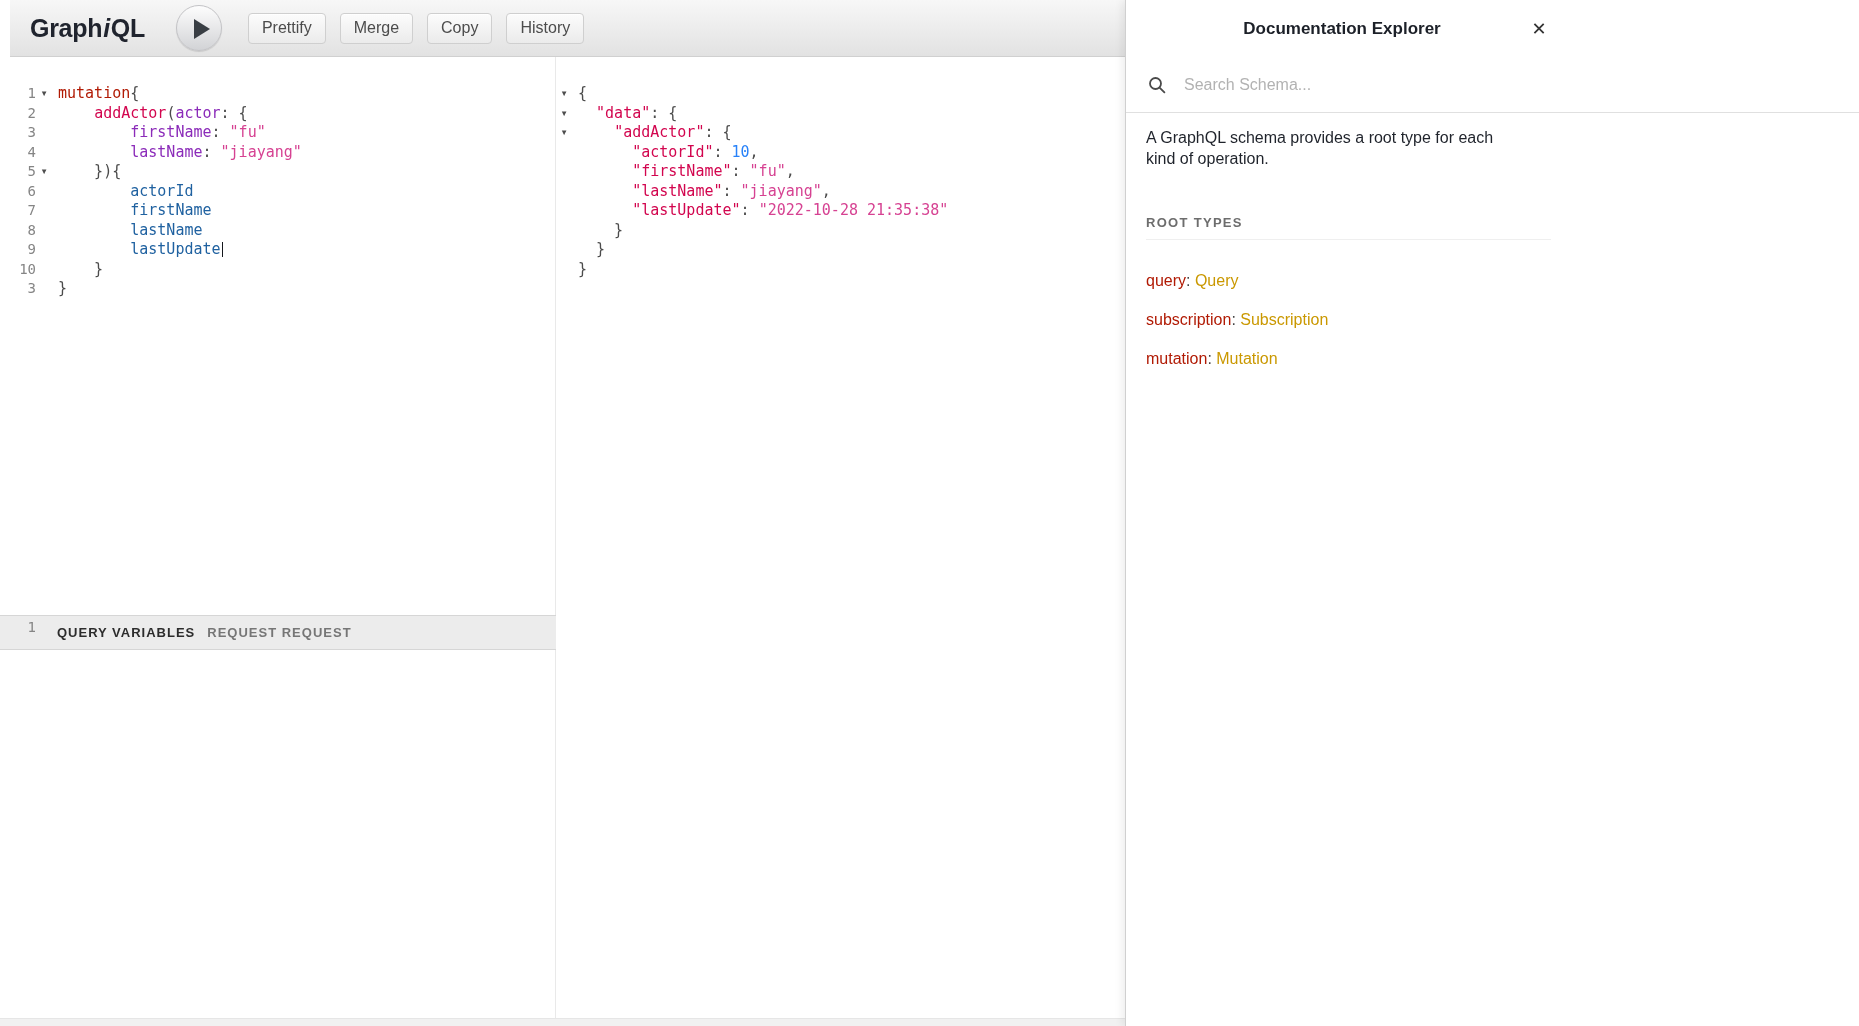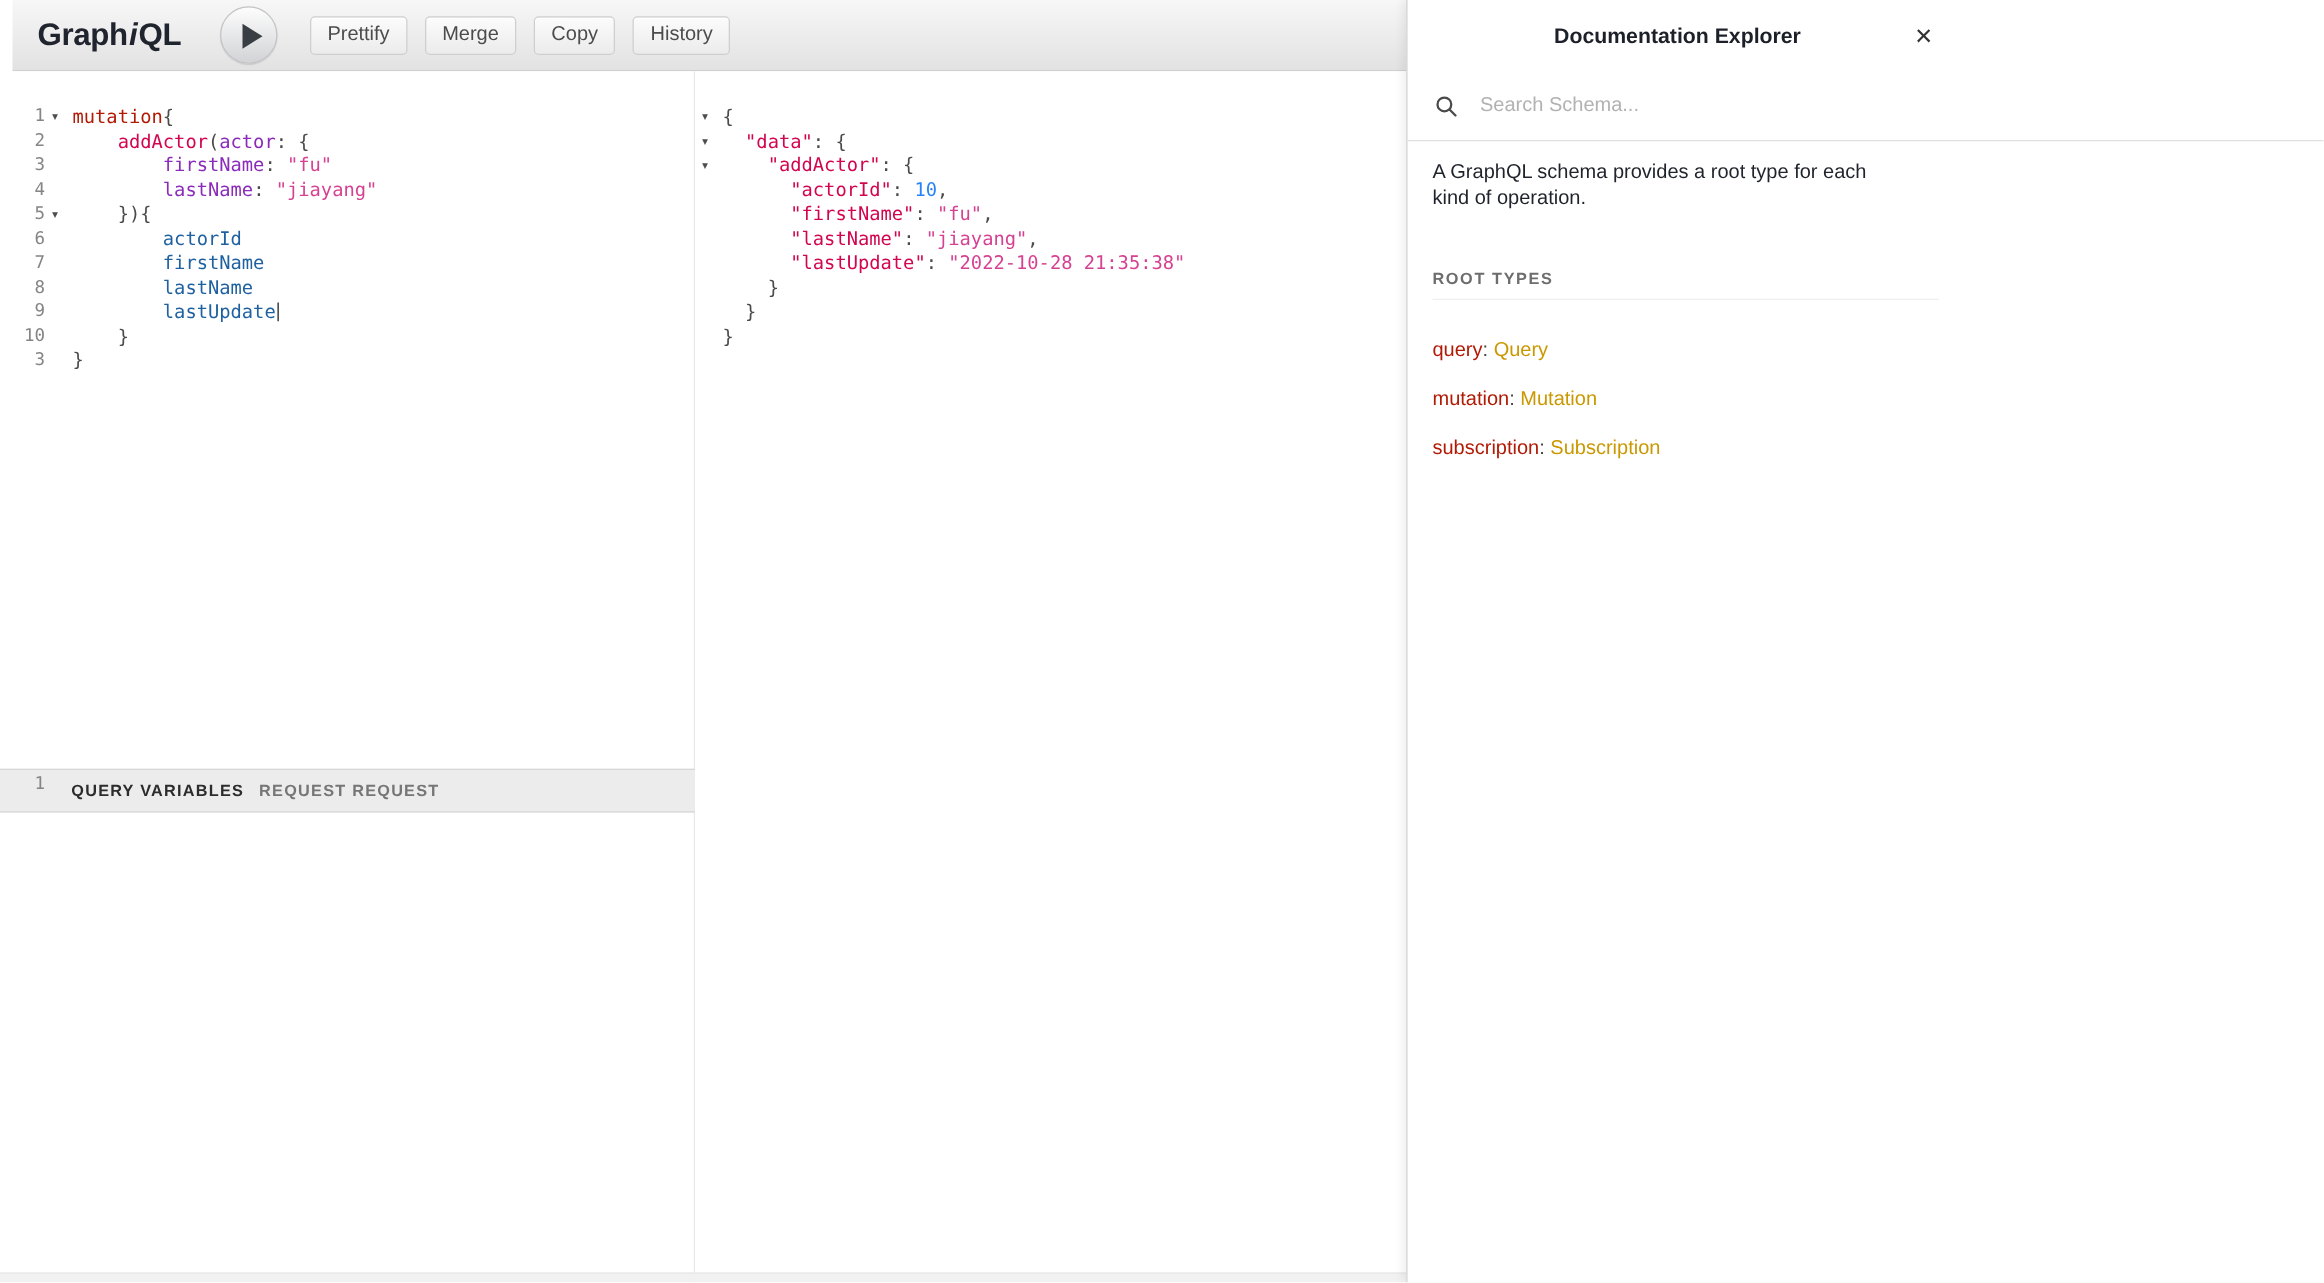--- a/index.html
+++ b/index.html
@@ -232,19 +232,19 @@
         <circle cx="7.5" cy="7.5" r="5.5" fill="none" stroke="#4a4a4a" stroke-width="1.8"></circle>
         <line x1="11.8" y1="11.8" x2="16.4" y2="16.4" stroke="#4a4a4a" stroke-width="1.8" stroke-linecap="round"></line>
       </svg>
       <input class="doc-search-input" type="text" placeholder="Search Schema..." style="">
     </div>
     <div class="doc-body">
       <p class="doc-intro">A GraphQL schema provides a root type for each kind of operation.</p>
       <div class="doc-category-title">ROOT TYPES</div>
       <div class="doc-items">
         <div class="doc-item"><span class="doc-keyword">query</span><span class="doc-sep">: </span><a class="doc-type">Query</a></div>
+        <div class="doc-item"><span class="doc-keyword">subscription</span><span class="doc-sep">: </span><a class="doc-type">Subscription</a></div>
         <div class="doc-item"><span class="doc-keyword">mutation</span><span class="doc-sep">: </span><a class="doc-type">Mutation</a></div>
-        <div class="doc-item"><span class="doc-keyword">subscription</span><span class="doc-sep">: </span><a class="doc-type">Subscription</a></div>
       </div>
     </div>
   </div>
 
 </div>
 
 </body></html>

